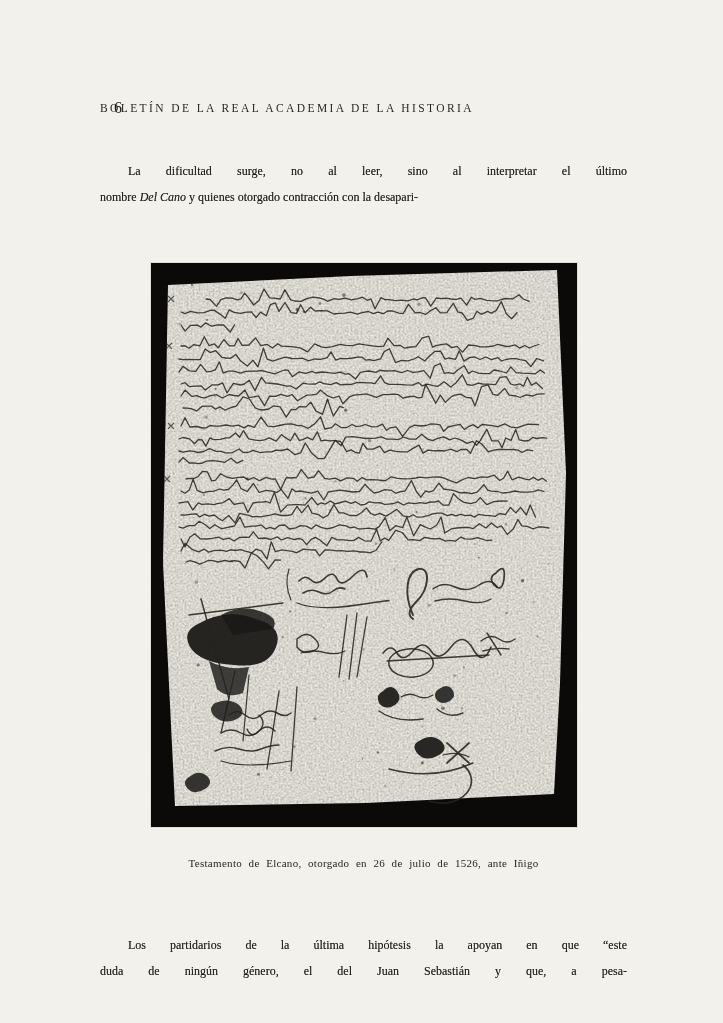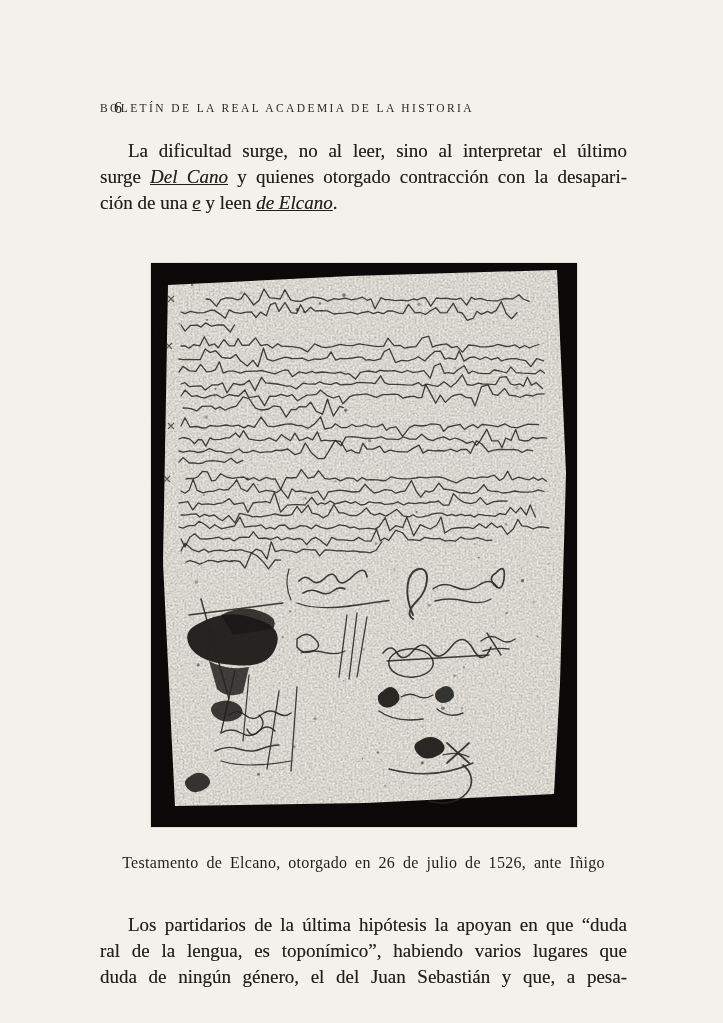--- a/index.html
+++ b/index.html
@@ -10,50 +10,49 @@
     overflow:hidden;
     font-family:"Liberation Serif","DejaVu Serif",serif;
     color:#211f1c;
   }
   
   .hdr{position:absolute;top:99px;left:100px;width:527px;height:20px;}
   .pagenum{position:absolute;left:14px;top:0;font-size:16px;}
   .hdr-sep{position:absolute;left:134px;top:4px;font-size:10px;opacity:.45;}
   .running{display:block;text-align:left;font-size:11.5px;letter-spacing:2.4px;padding-top:3px;color:#2a2824;}
   
-  .para{position:absolute;left:100px;width:527px;font-size:19px;line-height:26px;text-shadow:0 0 .3px rgba(35,32,28,.55);}
+  .para{position:absolute;left:100px;width:527px;font-size:12px;line-height:26px;text-shadow:0 0 .3px rgba(35,32,28,.55);margin-top:20px;}
   .para .tline{height:26px;overflow:hidden;text-align:justify;white-space:nowrap;}
   .para .tline{white-space:normal;}
   .para .tline::after{content:"";display:inline-block;width:100%;}
   .para .tline:first-child{text-indent:28px;}
   .para1{top:138px;}
   .para1 .tline:last-child::after{content:none;}
   .para2{top:912px;}
   
   .fig{position:absolute;top:263px;left:151px;width:426px;height:564px;box-shadow:0 0 0 1px rgba(0,0,0,.08);}
   
-  .caption{position:absolute;top:851px;left:100px;width:527px;font-size:16px;line-height:24px;word-spacing:3.5px;letter-spacing:.3px;}
+  .caption{position:absolute;top:851px;left:100px;width:527px;font-size:11px;line-height:24px;word-spacing:3.5px;letter-spacing:.3px;}
   .caption .tline{text-align:center;height:24px;overflow:hidden;}
-  i{font-style:italic;text-decoration:underline;}
+  i{font-style:italic;}
 </style>
 </head>
 <body>
 
 <div class="page">
 
   <div class="hdr">
     <span class="pagenum">6</span>
     <span class="hdr-sep">:</span>
     <span class="running">BOLETÍN DE LA REAL ACADEMIA DE LA HISTORIA</span>
   </div>
 
   <div class="para para1">
       <div class="tline"><span>La dificultad surge, no al leer, sino al interpretar el último</span></div>
-      <div class="tline"><span>surge </span><i>Del Cano</i><span> y quienes otorgado contracción con la desapari-</span></div>
-      <div class="tline"><span>ción de una </span><i>e</i><span> y leen </span><i>de Elcano</i><span>.</span></div>
+      <div class="tline"><span>nombre </span><i>Del Cano</i><span> y quienes otorgado contracción con la desapari-</span></div>
     </div>
 
   <div class="fig" id="fig" role="img" aria-label="Photograph of the handwritten 1526 testament: a parchment page with dense cursive script in paragraph blocks and, below, flourished signatures, rubrics and ink blots, framed by the dark photographic border"><svg width="426" height="564" viewBox="0 0 426 564">
         <defs>
           <filter id="gr">
             <feTurbulence type="fractalNoise" baseFrequency="0.5" numOctaves="2" seed="11"></feTurbulence>
             <feColorMatrix type="matrix" values="0 0 0 0 0  0 0 0 0 0  0 0 0 0 0  1 1 1 0 -1.15"></feColorMatrix>
           </filter>
         </defs>
         <rect width="426" height="564" fill="#0c0b09"></rect>
@@ -193,18 +192,17 @@
         <circle cx="268.0" cy="41.4" r="1.68" fill="#26231f" opacity="0.40"></circle>
         <circle cx="176.7" cy="137.6" r="1.24" fill="#26231f" opacity="0.40"></circle>
         <circle cx="26.6" cy="477.9" r="0.66" fill="#26231f" opacity="0.48"></circle>
       </svg></div>
 
   <div class="caption">
       <div class="tline"><span>Testamento de Elcano, otorgado en 26 de julio de 1526, ante Iñigo</span></div>
     </div>
 
   <div class="para para2">
-      <div class="tline"><span>Los partidarios de la última hipótesis la apoyan en que “duda</span></div>
-      <div class="tline"><span>ral de la lengua, es toponímico”, habiendo varios lugares que</span></div>
+      <div class="tline"><span>Los partidarios de la última hipótesis la apoyan en que “este</span></div>
       <div class="tline"><span>duda de ningún género, el del Juan Sebastián y que, a pesa-</span></div>
     </div>
 
 </div>
 
 </body></html>

